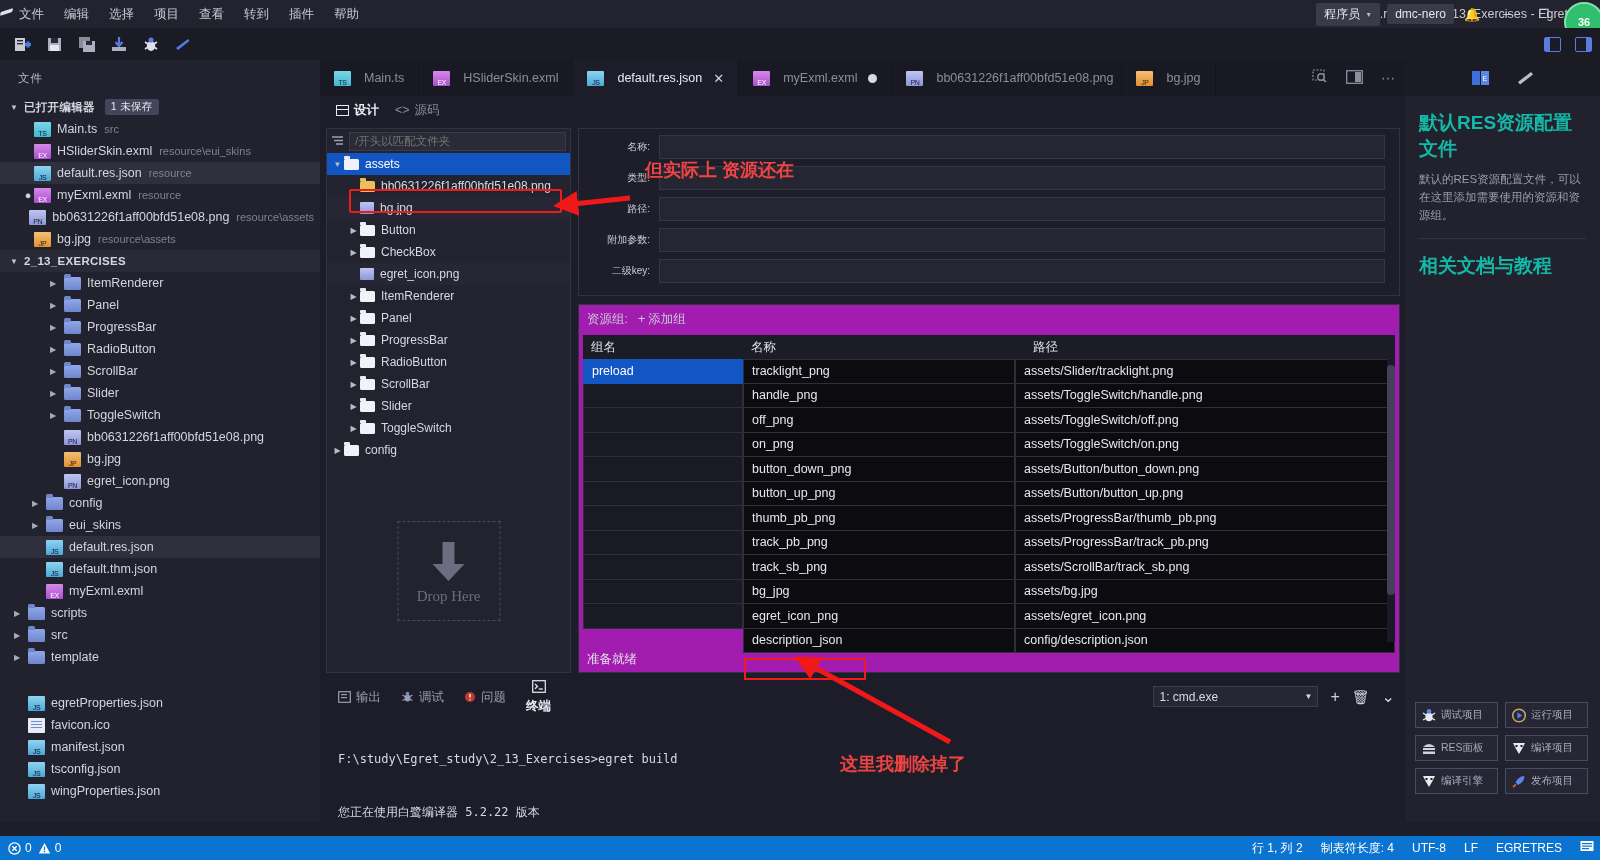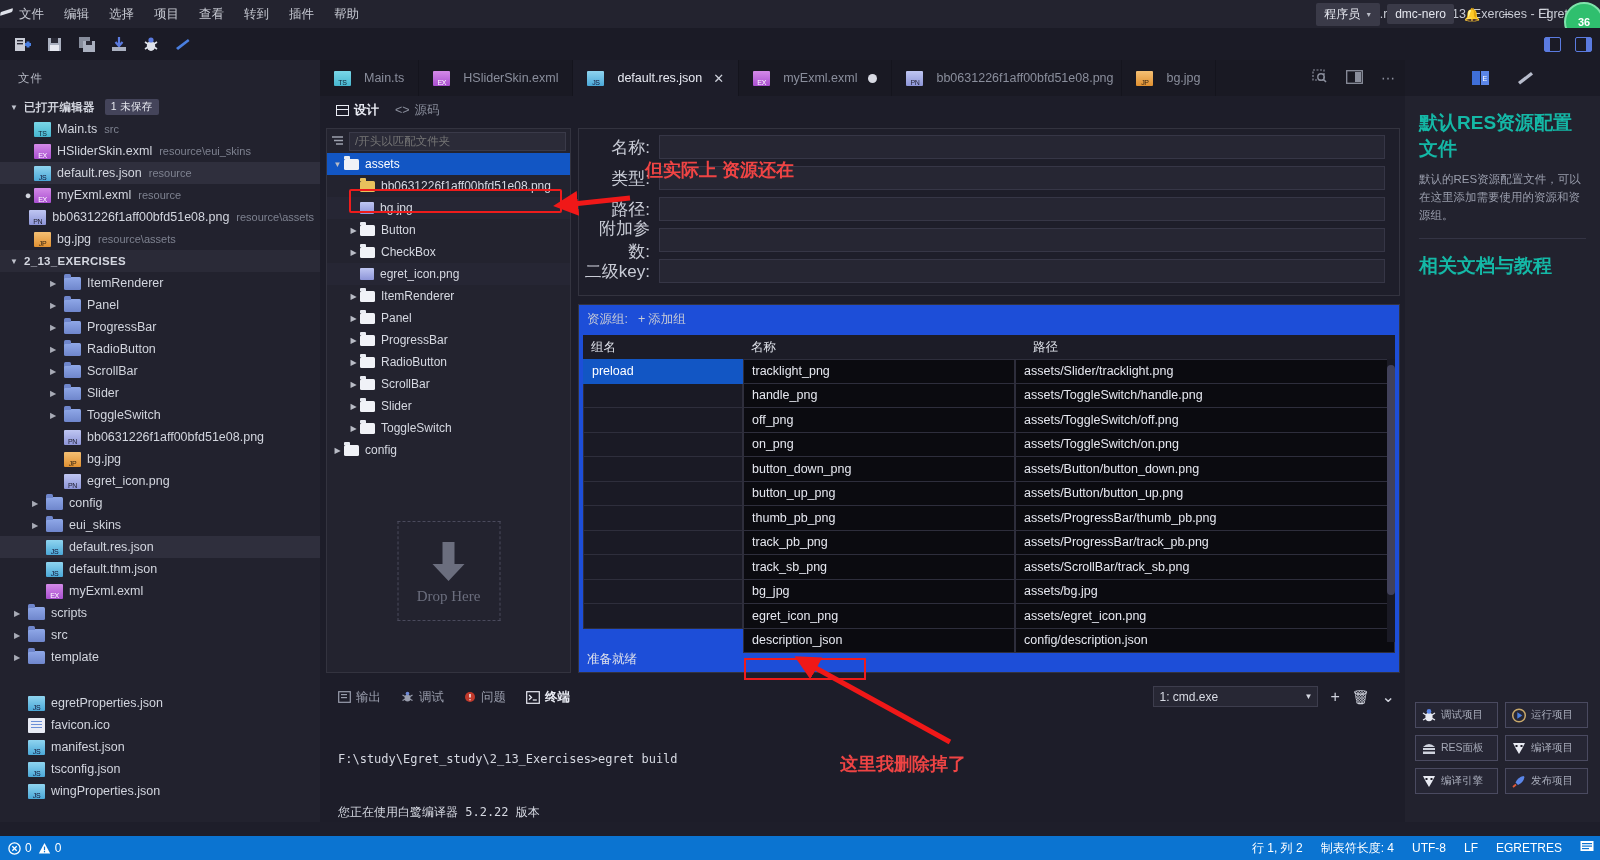--- a/index.html
+++ b/index.html
@@ -153,30 +153,30 @@
     display:flex; flex-direction:column; align-items:center; justify-content:center; gap:2px;
   }
   .drop-label { font-family:"Liberation Serif", serif; font-size:15px; color:#6b6e7e; }
 
   
   .propbox {
     position:absolute; left:258px; top:68px; width:822px; height:168px;
     background:#1e1e2a; border:1px solid #33333f;
   }
   .prow { display:flex; align-items:center; height:26px; margin:5px 0; }
-  .plabel { width:80px; text-align:right; font-size:17px; color:#c9ccd6; padding-right:9px; }
+  .plabel { width:80px; text-align:right; font-size:10px; color:#c9ccd6; padding-right:9px; }
   .pinput {
     flex:1; height:24px; background:#262633; border:1px solid #363646; margin-right:14px;
     font-size:12px; color:#d8dbe4; padding:0 6px;
   }
 
   
   .grouparea {
     position:absolute; left:258px; top:244px; width:822px; height:369px;
-    background:#1d4ed8; border:1px solid #33333f;
+    background:#a21caf; border:1px solid #33333f;
   }
   .grouphdr { display:flex; align-items:center; gap:10px; height:28px; padding-left:8px; font-size:12.5px; color:#c9ccd6;}
   .addgrp { display:flex; align-items:center; gap:3px; color:#c9ccd6; font-size:12.5px;}
   .tablewrap { display:flex; position:absolute; left:4px; right:4px; top:30px; bottom:26px; }
   .col-group { width:160px; flex:none; }
   .col-items { flex:1; display:flex; }
   .th {
     height:24px; display:flex; align-items:center; padding-left:8px;
     font-size:12.5px; color:#dfe2ea; background:#1c1c27;
   }
@@ -201,21 +201,21 @@
   .readyrow { position:absolute; left:8px; bottom:4px; font-size:12.5px; color:#e1e3eb; }
   .redbox-tbl {
     position:absolute; left:165px; bottom:-8px; width:122px; height:22px;
     border:2.5px solid #ee1c1c; pointer-events:none;
   }
 
   
   .bottom { position:absolute; left:320px; top:682px; width:1085px; height:140px; background:#1d1d29; }
   .bpanel-tabs { display:flex; align-items:center; gap:20px; height:30px; padding-left:18px; }
   .bp-tab { font-size:12.5px; color:#9a9ead; display:flex; align-items:center; gap:5px;}
-  .bp-tab.active { color:#e9ebf3; font-weight:bold; }
+  .bp-tab.active { color:#e9ebf3; font-weight:bold;flex-direction:column; }
   .bp-right { position:absolute; right:10px; top:4px; display:flex; align-items:center; gap:12px; }
   .term-select {
     background:#272734; border:1px solid #3d3d4d; color:#d8dbe4; font-size:12px;
     height:21px; width:165px; display:flex; align-items:center; justify-content:space-between;
     padding:0 5px;
   }
   .term-body {
     position:absolute; left:18px; right:10px; top:34px; bottom:0;
     font-family:"DejaVu Sans Mono", monospace; font-size:12px; color:#d6d9e2; line-height:17.5px;
     white-space:pre;

